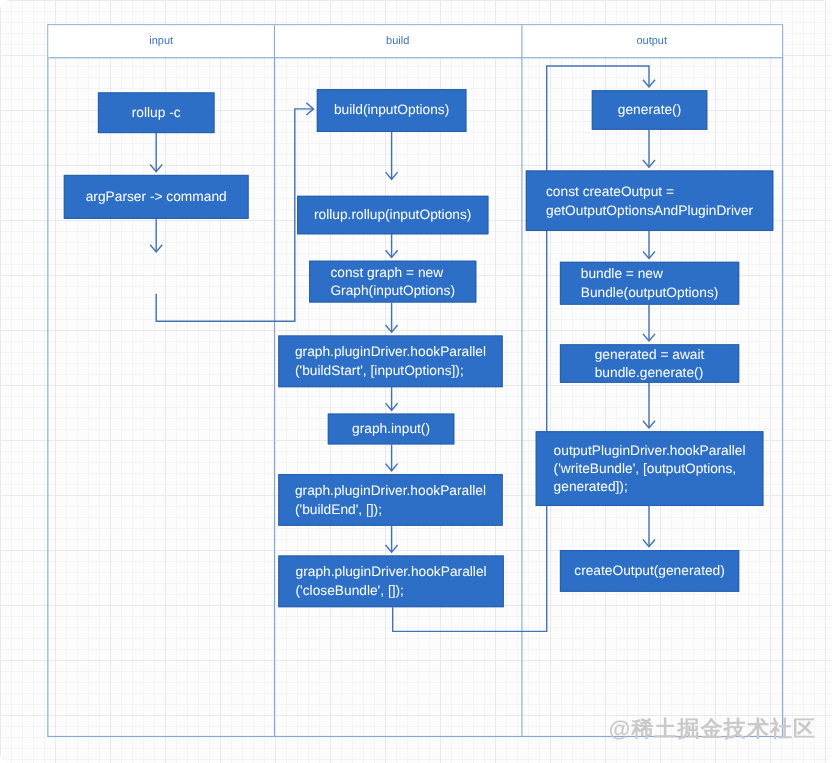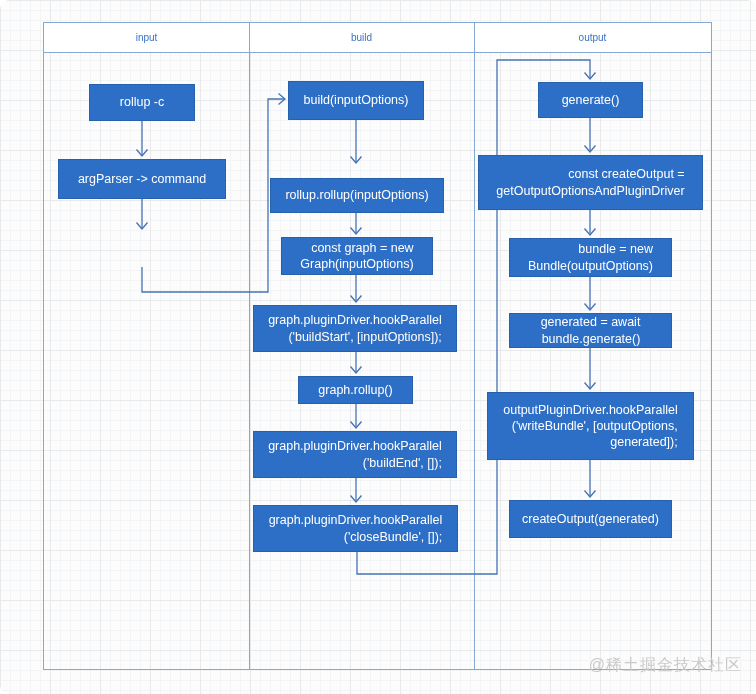--- a/index.html
+++ b/index.html
@@ -69,33 +69,34 @@
     position: absolute;
     z-index: 3;
     background: #2d6fc6;
     border: 1px solid #2861ab;
     color: #ffffff;
     font-size: 12.5px;
     line-height: 1.3;
     display: flex;
     align-items: center;
     justify-content: center;
-    text-align: right;
+    text-align: left;
     white-space: pre-line;
     box-sizing: border-box;
     padding: 2px 0;
   }
   .watermark {
     position: absolute;
     right: 14px;
     bottom: 18px;
     z-index: 4;
     color: #c9c9c9;
-    font-size: 16px;
+    font-size: 20px;
     letter-spacing: 1px;
+    font-weight: bold;
   }
 </style>
 </head>
 <body>
 
 <div class="canvas">
 
   <div class="table-frame">
     <div class="header-row">
       <div class="header-cell hc-input">input</div>
@@ -174,21 +175,21 @@
 
   <div class="node" style="left:89px;  top:84px;  width:106px; height:37px;">rollup -c</div>
   <div class="node" style="left:58px;  top:159px; width:168px; height:40px;">argParser -&gt; command</div>
 
   <div class="node" style="left:288px; top:81px;  width:136px; height:39px;">build(inputOptions)</div>
   <div class="node" style="left:270px; top:166px; width:174px; height:35px;margin-top:12px;">rollup.rollup(inputOptions)</div>
   <div class="node" style="left:281px; top:237px; width:152px; height:38px;">const graph = new
 Graph(inputOptions)</div>
   <div class="node" style="left:253px; top:305px; width:204px; height:47px;">graph.pluginDriver.hookParallel
 ('buildStart', [inputOptions]);</div>
-  <div class="node" style="left:298px; top:376px; width:115px; height:28px;">graph.rollup()</div>
+  <div class="node" style="left:298px; top:376px; width:115px; height:28px;">graph.input()</div>
   <div class="node" style="left:253px; top:431px; width:204px; height:47px;">graph.pluginDriver.hookParallel
 ('buildEnd', []);</div>
   <div class="node" style="left:253px; top:505px; width:205px; height:47px;">graph.pluginDriver.hookParallel
 ('closeBundle', []);</div>
 
   <div class="node" style="left:538px; top:82px;  width:105px; height:36px;">generate()</div>
   <div class="node" style="left:478px; top:155px; width:225px; height:55px;">const createOutput =
 getOutputOptionsAndPluginDriver</div>
   <div class="node" style="left:509px; top:238px; width:163px; height:39px;">bundle = new
 Bundle(outputOptions)</div>

